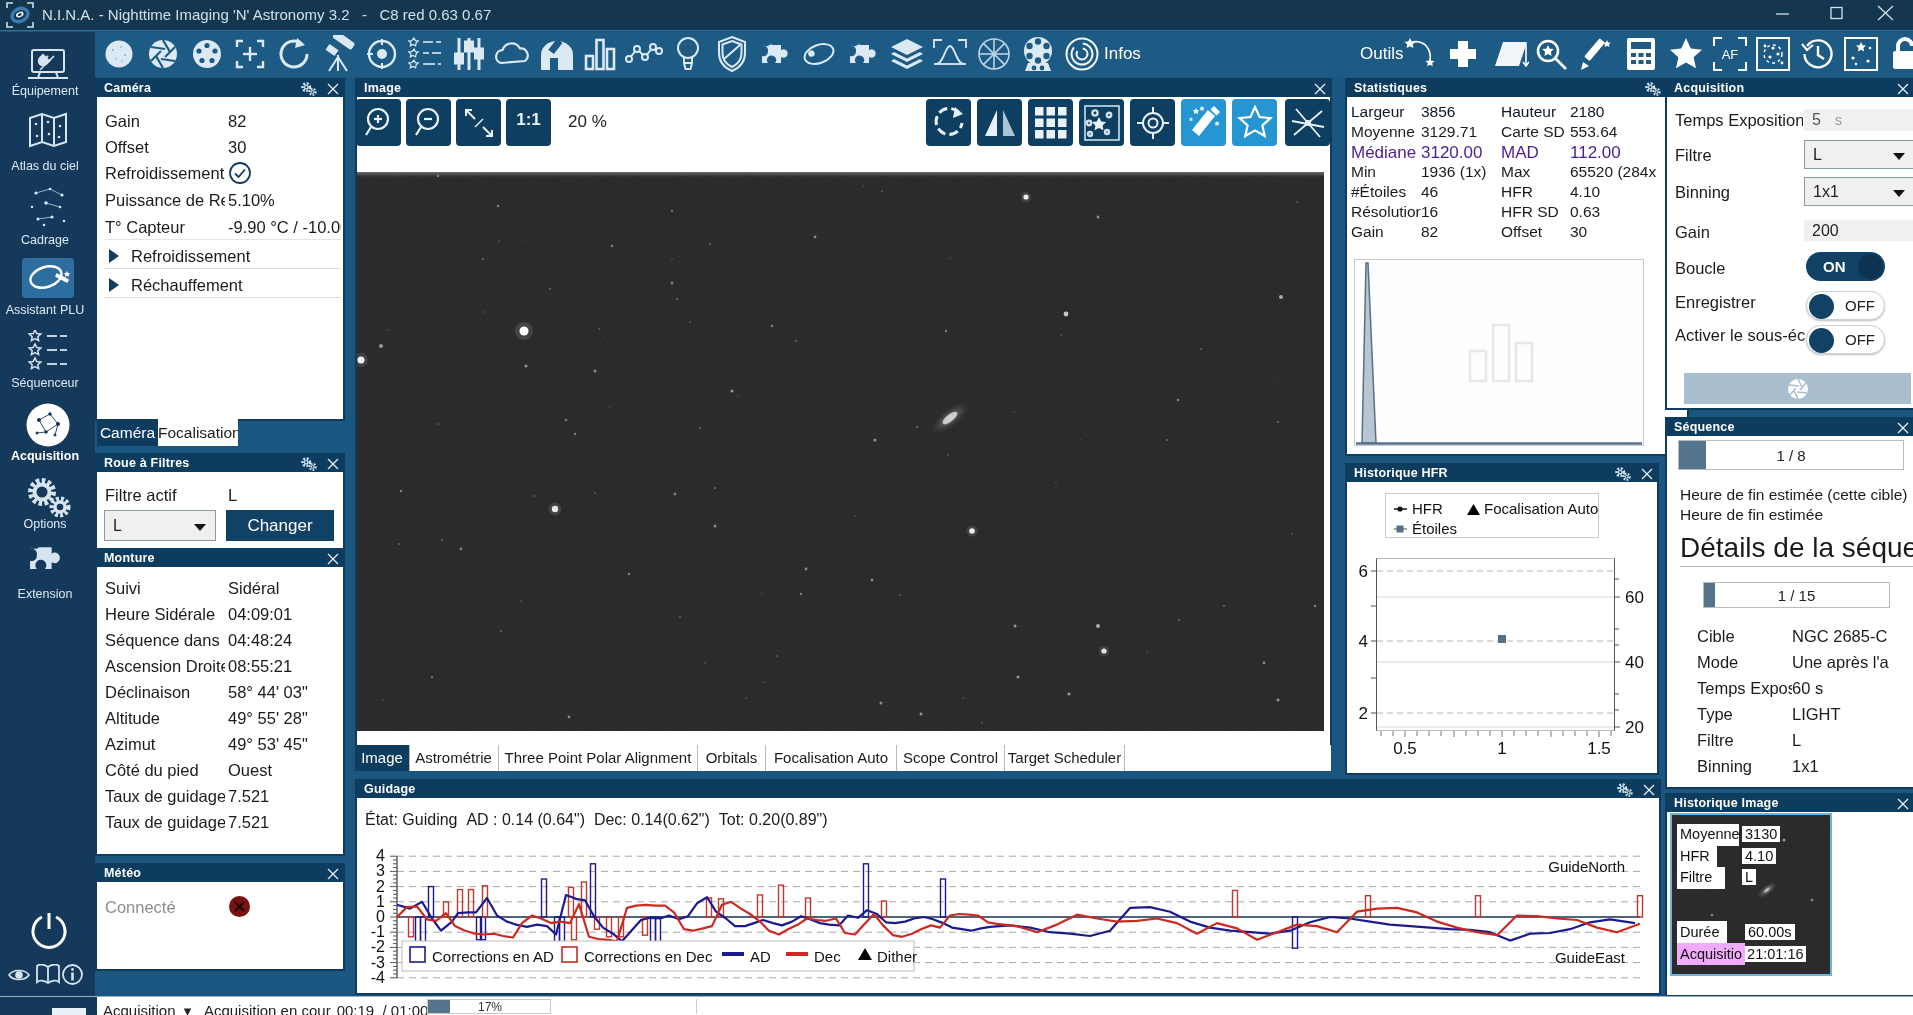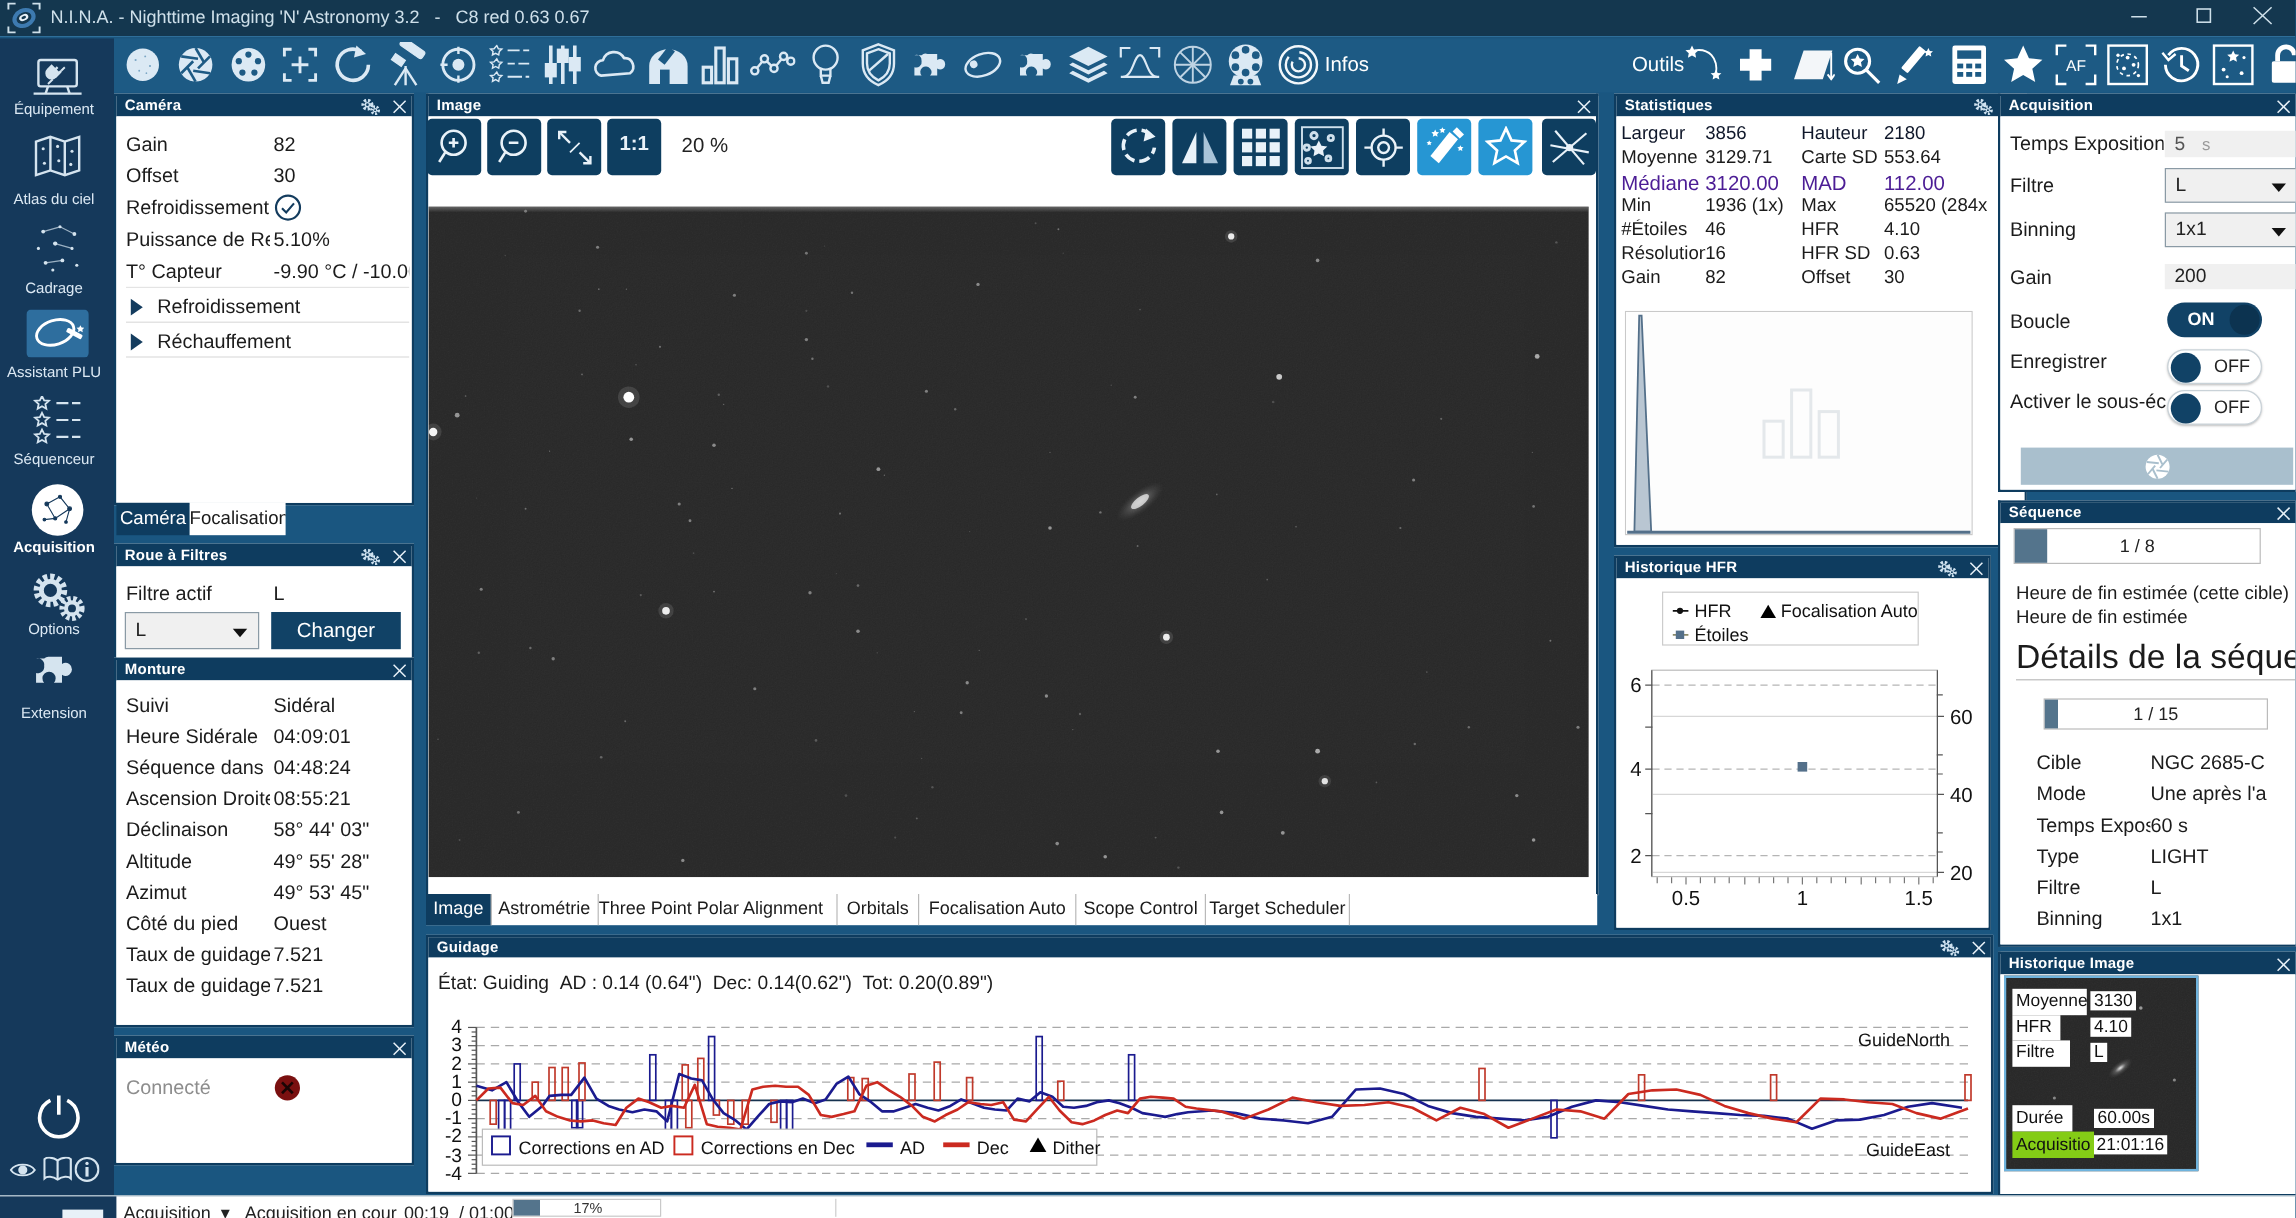--- a/index.html
+++ b/index.html
@@ -856,21 +856,21 @@
 <circle cx="699" cy="311" r="0.7" fill="white" opacity="0.25"></circle>
 <circle cx="537" cy="436" r="0.6" fill="white" opacity="0.26"></circle>
 <circle cx="242" cy="157" r="1.0" fill="white" opacity="0.25"></circle>
 <circle cx="543" cy="423" r="1.0" fill="white" opacity="0.24"></circle>
 <circle cx="591" cy="283" r="0.8" fill="white" opacity="0.29"></circle>
 </svg>
 
 <div class="abs" style="left:355px;top:745px;width:976px;height:26px;background:#fff"></div>
 <div class="abs" style="left:355px;top:745px;width:54px;height:26px;background:#0E3C5F;color:#fff;font-size:15px;text-align:center;line-height:26px">Image</div>
 <div class="abs" style="left:409px;top:745px;width:90px;height:26px;color:#1b1b1b;font-size:15px;text-align:center;line-height:26px;border-right:1px solid #b9b9b9;overflow:hidden;white-space:nowrap">Astrométrie</div>
-<div class="abs" style="left:499px;top:745px;width:199px;height:26px;color:#1b1b1b;font-size:15px;text-align:left;line-height:26px;border-right:1px solid #b9b9b9;overflow:hidden;white-space:nowrap">Three Point Polar Alignment</div>
+<div class="abs" style="left:499px;top:745px;width:199px;height:26px;color:#1b1b1b;font-size:15px;text-align:center;line-height:26px;border-right:1px solid #b9b9b9;overflow:hidden;white-space:nowrap">Three Point Polar Alignment</div>
 <div class="abs" style="left:698px;top:745px;width:68px;height:26px;color:#1b1b1b;font-size:15px;text-align:center;line-height:26px;border-right:1px solid #b9b9b9;overflow:hidden;white-space:nowrap">Orbitals</div>
 <div class="abs" style="left:766px;top:745px;width:131px;height:26px;color:#1b1b1b;font-size:15px;text-align:center;line-height:26px;border-right:1px solid #b9b9b9;overflow:hidden;white-space:nowrap">Focalisation Auto</div>
 <div class="abs" style="left:897px;top:745px;width:108px;height:26px;color:#1b1b1b;font-size:15px;text-align:center;line-height:26px;border-right:1px solid #b9b9b9;overflow:hidden;white-space:nowrap">Scope Control</div>
 <div class="abs" style="left:1005px;top:745px;width:120px;height:26px;color:#1b1b1b;font-size:15px;text-align:center;line-height:26px;border-right:1px solid #b9b9b9;overflow:hidden;white-space:nowrap">Target Scheduler</div>
 <div class="abs" style="left:409px;top:745px;width:1px;height:26px;background:#b9b9b9"></div>
 
 <div class="panel" style="left:355px;top:779px;width:1306px;height:216px">
  <div class="phead">Guidage<div class="hicons">
         <svg width="17" height="14" viewBox="0 0 17 14">
           <g fill="none" stroke="#cfe2f0">
@@ -1186,21 +1186,21 @@
 <div class="panel" style="left:1665px;top:417px;width:248px;height:372px;border-right:none">
  <div class="phead">Séquence<div class="hicons">
         <svg width="12" height="12" viewBox="0 0 12 12">
           <g stroke="#e8f1f8" stroke-width="1.3">
             <line x1="1" y1="1" x2="11" y2="11"></line>
             <line x1="11" y1="1" x2="1" y2="11"></line>
           </g>
         </svg>
       </div></div>
  <div class="pbody" style="overflow:hidden">
-  <div class="pgbar" style="left:11px;top:4px;width:206px;height:30px">
+  <div class="pgbar" style="left:11px;top:4px;width:226px;height:30px">
         <div class="fill" style="width:27px"></div>
         <div class="tx" style="top:6px">1 / 8</div>
       </div>
   <div class="abs" style="left:13px;top:50px;font-size:15.5px;color:#1b1b1b;white-space:nowrap">Heure de fin estimée (cette cible)</div>
   <div class="abs" style="left:13px;top:70px;font-size:15.5px;color:#1b1b1b">Heure de fin estimée</div>
   <div class="abs" style="left:13px;top:96px;font-size:28px;color:#1b1b1b;white-space:nowrap">Détails de la séquen</div>
   <div class="abs" style="left:13px;top:130px;width:234px;border-top:1px solid #bbb"></div>
   <div class="pgbar" style="left:36px;top:146px;width:187px;height:26px">
         <div class="fill" style="width:11px"></div>
         <div class="tx" style="top:4px">1 / 15</div>
@@ -1236,21 +1236,21 @@
      <circle cx="140" cy="85" r="1.3" fill="#888"></circle>
           <circle cx="66" cy="138" r="1.3" fill="#888"></circle>
    </svg>
    <div class="abs" style="left:5px;top:9px;font-size:14.5px;color:#111;line-height:21.5px">
     <span style="background:#fff;padding:0 3px;display:inline-block;width:62px">Moyenne</span><span style="background:#fff;padding:0 3px;margin-left:3px">3130</span><br>
     <span style="background:#fff;padding:0 3px;display:inline-block;width:40px">HFR</span><span style="background:#fff;padding:0 3px;margin-left:25px">4.10</span><br>
     <span style="background:#fff;padding:0 3px;display:inline-block;width:48px">Filtre</span><span style="background:#fff;padding:0 3px;margin-left:17px">L</span>
    </div>
    <div class="abs" style="left:5px;top:106px;font-size:14.5px;color:#111;line-height:22px">
     <span style="background:#fff;padding:0 3px;display:inline-block;width:50px">Durée</span><span style="background:#fff;padding:0 3px;margin-left:18px">60.00s</span><br>
-    <span style="background:#84cc16;padding:0 3px;display:inline-block">Acquisitio</span><span style="background:#fff;padding:0 2px">21:01:16</span>
+    <span style="background:#f0abfc;padding:0 3px;display:inline-block">Acquisitio</span><span style="background:#fff;padding:0 2px">21:01:16</span>
    </div>
   </div>
  </div>
 </div>
 
 <div class="abs" style="left:0;top:996px;width:1913px;height:19px;background:#fff;border-top:1px solid #9ab0bf">
  <div class="abs" style="left:0;top:0;width:97px;height:19px;background:#15395B">
    <div class="abs" style="left:52px;top:11px;width:34px;height:8px;background:#e8f1f8"></div>
  </div>
  <div class="abs" style="left:103px;top:5px;font-size:15px;color:#222;white-space:nowrap">Acquisition&nbsp;&nbsp;▾&nbsp;&nbsp;&nbsp;Acquisition en cour<span style="margin-left:6px">00:19&nbsp; / 01:00</span></div>

